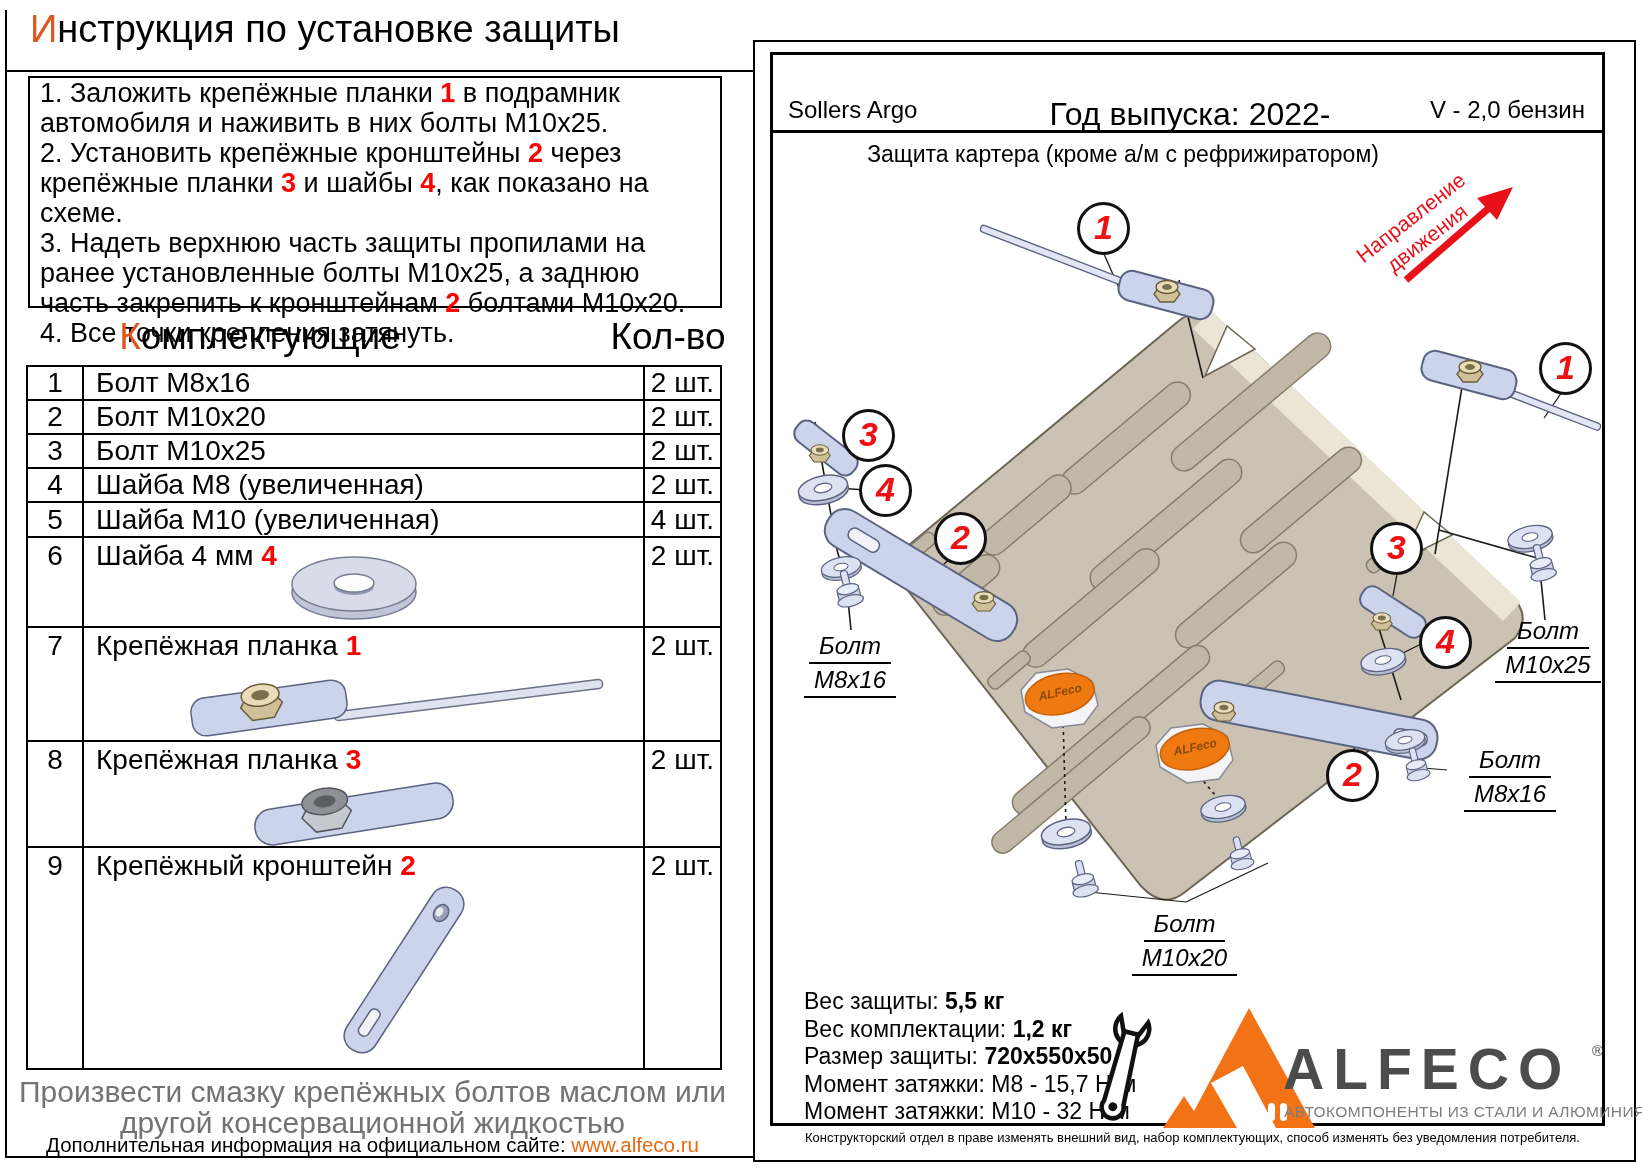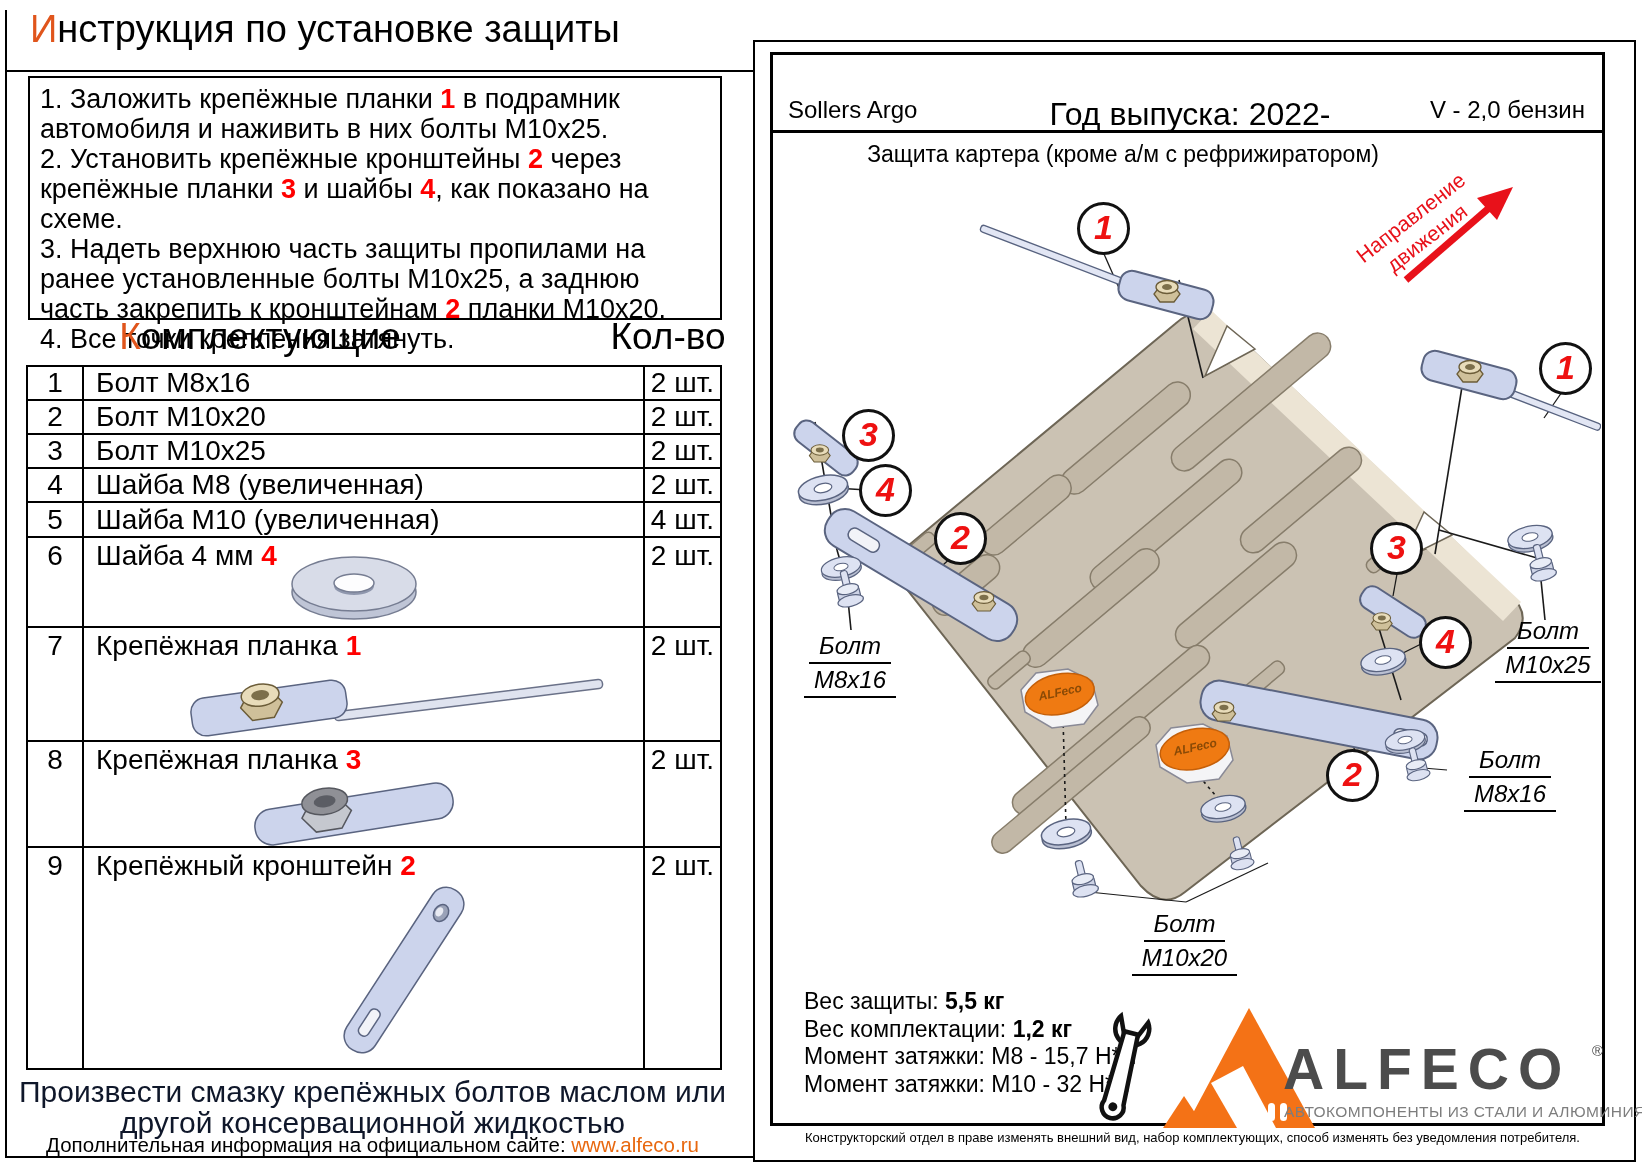--- a/index.html
+++ b/index.html
@@ -7,30 +7,30 @@
         font-family:"Liberation Sans",sans-serif;color:#000;overflow:hidden;}
   .abs{position:absolute;}
   .hline{position:absolute;background:#000;height:2px;}
   .vline{position:absolute;background:#000;width:2px;}
   .red{color:#ff0000;}
   .orange{color:#e0551c;}
 
   
   #doc-title{left:30px;top:8px;font-size:38px;letter-spacing:0px;white-space:nowrap;}
   #instruction-box{left:28px;top:76px;width:670px;height:228px;border:2px solid #000;
-                   padding:6px 10px;font-size:27px;line-height:30px;}
+                   padding:0 10px;font-size:27px;line-height:30px;}
   #parts-title{left:110px;top:316px;width:300px;text-align:center;font-size:37px;}
   #parts-qty-head{left:608px;top:316px;width:120px;text-align:center;font-size:37px;}
   #parts-table{left:26px;top:365px;border-collapse:collapse;table-layout:fixed;width:694px;font-size:28px;}
   #parts-table td{border:2px solid #000;padding:0 0 0 0;overflow:hidden;}
   #parts-table td.num{text-align:center;}
   #parts-table td.name{padding-left:12px;position:relative;}
   #parts-table td.qty{text-align:center;}
   #parts-table tr.imgrow td{vertical-align:top;padding-top:2px;}
-  #warning{left:5px;top:1076px;width:735px;text-align:center;color:#0f172a;
+  #warning{left:5px;top:1076px;width:735px;text-align:center;color:#737373;
            font-size:30px;line-height:31px;}
   #site-line{left:5px;top:1133px;width:735px;text-align:center;font-size:20.5px;}
   #site-line a{color:#e8680f;text-decoration:none;}
 
   
   #panel-outer{left:753px;top:40px;width:879px;height:1118px;border:2px solid #000;}
   #panel-inner{left:770px;top:52px;width:829px;height:1068px;border:3px solid #000;}
   #panel-model{left:773px;top:56px;width:825px;text-align:center;font-size:30px;}
   #panel-vehicle{left:788px;top:96px;font-size:24px;}
   #panel-year{left:1040px;top:96px;width:300px;text-align:center;font-size:32px;}
@@ -60,21 +60,21 @@
 
   <div class="vline" style="left:5px;top:10px;height:1148px;"></div>
   <div class="hline" style="left:5px;top:70px;width:750px;"></div>
   <div class="hline" style="left:5px;top:1156px;width:750px;"></div>
 
   <div class="abs" id="doc-title"><span class="orange">И</span><span>нструкция по установке защиты</span></div>
 
   <div class="abs" id="instruction-box">
     <div><span>1. Заложить крепёжные планки </span><span class="red" style="font-weight: bold;">1</span><span> в подрамник автомобиля и наживить в них болты М10х25.</span></div>
     <div><span>2. Установить крепёжные кронштейны </span><span class="red" style="font-weight: bold;">2</span><span> через крепёжные планки </span><span class="red" style="font-weight: bold;">3</span><span> и шайбы </span><span class="red" style="font-weight: bold;">4</span><span>, как показано на схеме.</span></div>
-    <div><span>3. Надеть верхнюю часть защиты пропилами на ранее установленные болты М10х25, а заднюю часть закрепить к кронштейнам </span><span class="red" style="font-weight: bold;">2</span><span> планки М10х20.</span></div>
+    <div><span>3. Надеть верхнюю часть защиты пропилами на ранее установленные болты М10х25, а заднюю часть закрепить к кронштейнам </span><span class="red" style="font-weight: bold;">2</span><span> болтами М10х20.</span></div>
     <div><span>4. Все точки крепления затянуть.</span></div>
   </div>
 
   <div class="abs" id="parts-title"><span class="orange">К</span><span>омплектующие</span></div>
   <div class="abs" id="parts-qty-head">Кол-во</div>
 
   <table class="abs" id="parts-table">
     <colgroup>
         <col style="width:56px">
         <col style="width:561px">
@@ -336,20 +336,21 @@
     <span>М8х16</span>
   </div>
   <div class="bolt-label" style="left:1112px;top:908px;width:145px;">
     <span>Болт</span><br>
     <span>М10х20</span>
   </div>
 
   <div class="abs" id="specs">
     <div><span>Вес защиты: </span><span class="strong">5,5 кг</span></div>
     <div><span>Вес комплектации: </span><span class="strong">1,2 кг</span></div>
+    <div><span>Размер защиты: </span><span class="strong">720х550х50</span></div>
     <div><span>Момент затяжки: </span><span>М8 - 15,7 Н*м</span></div>
     <div><span>Момент затяжки: </span><span>М10 - 32 Н*м</span></div>
   </div>
 
   <svg class="abs" style="left:1082px;top:1010px;z-index:3;" width="82" height="112" viewBox="0 0 82 112">
     <g transform="translate(41,56) rotate(14)" fill="#fff" stroke="#111" stroke-width="4.5">
       <path d="M -14,-48 A 17 17 0 1 0 14,-48 L 7,-32 L -7,-32 Z"></path>
       <path d="M -7,-34 L -10,38 A 11 11 0 1 0 10,38 L 7,-34 Z"></path>
       <circle cx="0" cy="42" r="4.5" fill="#111" stroke="none"></circle>
     </g>

